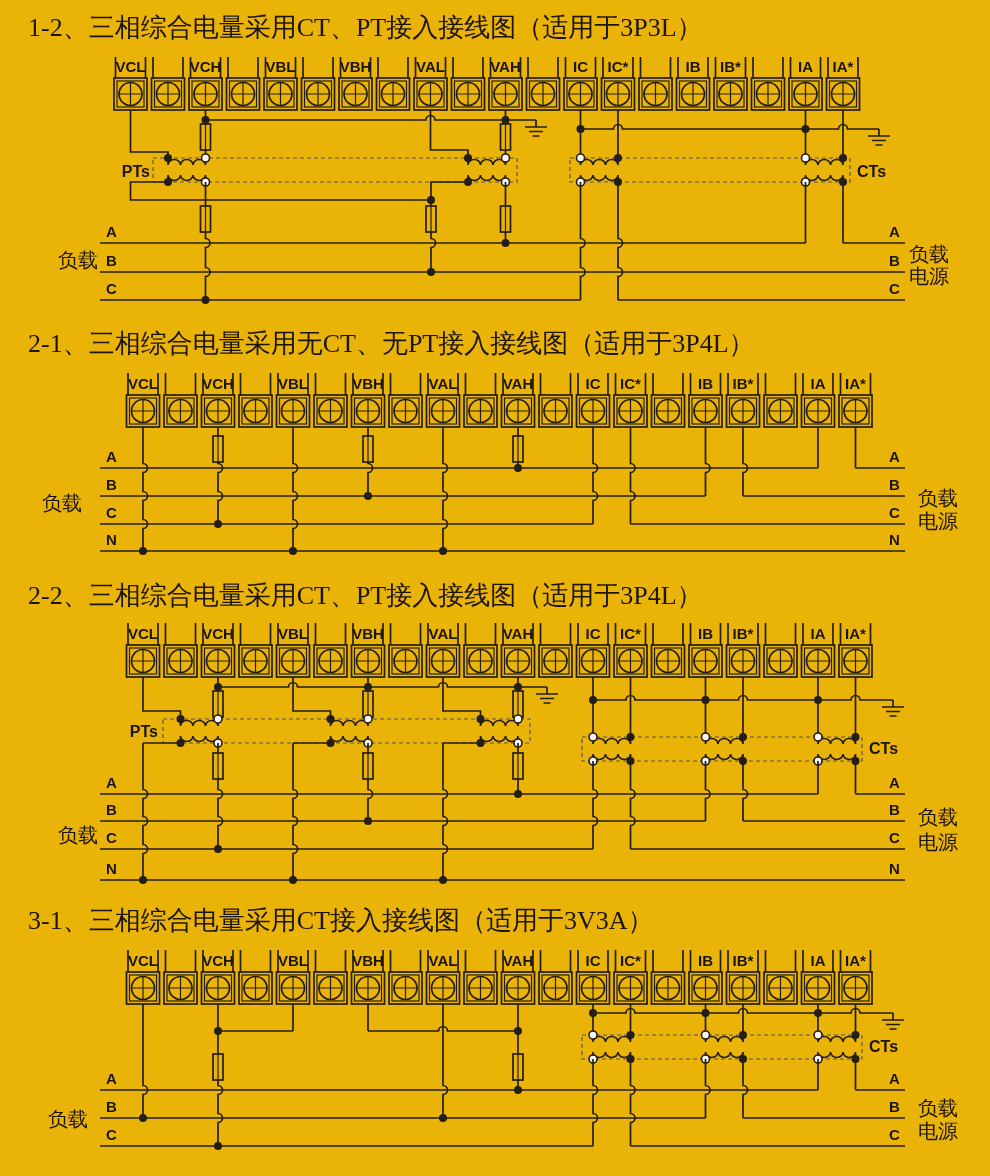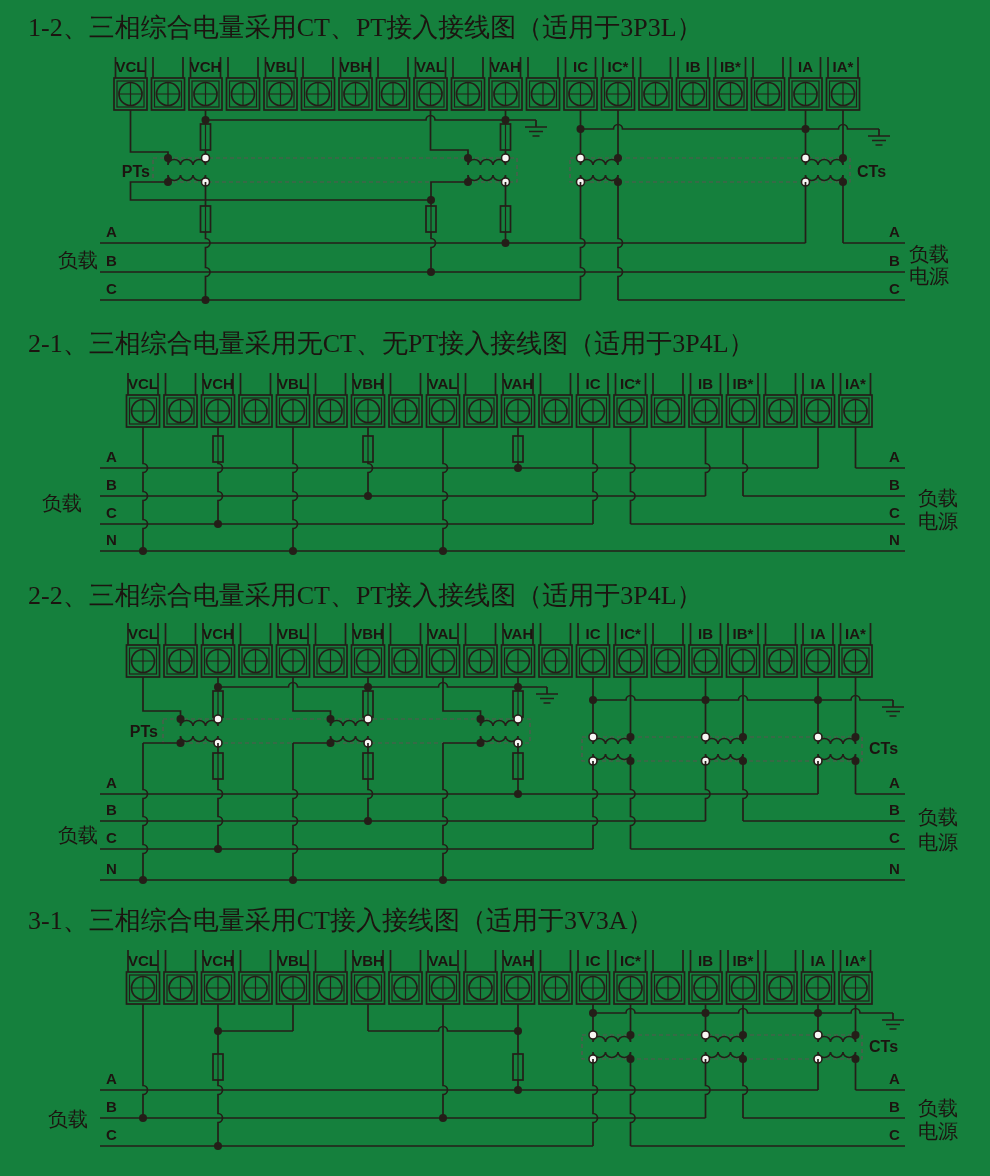--- a/index.html
+++ b/index.html
@@ -1,17 +1,17 @@
 <!DOCTYPE html>
 <html><head>
 <meta charset="utf-8">
 <style>
   html,body{margin:0;padding:0;}
   body{background:#f7f6f4;font-family:"Liberation Sans",sans-serif;}
-  #page{position:relative;width:990px;height:1176px;background:#15803d;overflow:hidden;}
+  #page{position:relative;width:990px;height:1176px;background:#eab308;overflow:hidden;}
   svg{display:block;}
   .title{font-family:"Liberation Serif","DejaVu Serif",serif;font-size:26px;fill:#1c1410;}
   .wire{stroke:#241e18;stroke-width:1.7;fill:none;}
   .thin{stroke:#241e18;stroke-width:1.2;fill:none;}
   .dash{stroke:#5a5550;stroke-width:1.2;fill:none;stroke-dasharray:4 3;}
   .lbl{font-family:"Liberation Sans",sans-serif;font-weight:bold;fill:#1c1410;}
   .cjk{font-family:"Liberation Sans",sans-serif;fill:#1c1410;}
 </style>
 </head>
 <body>

